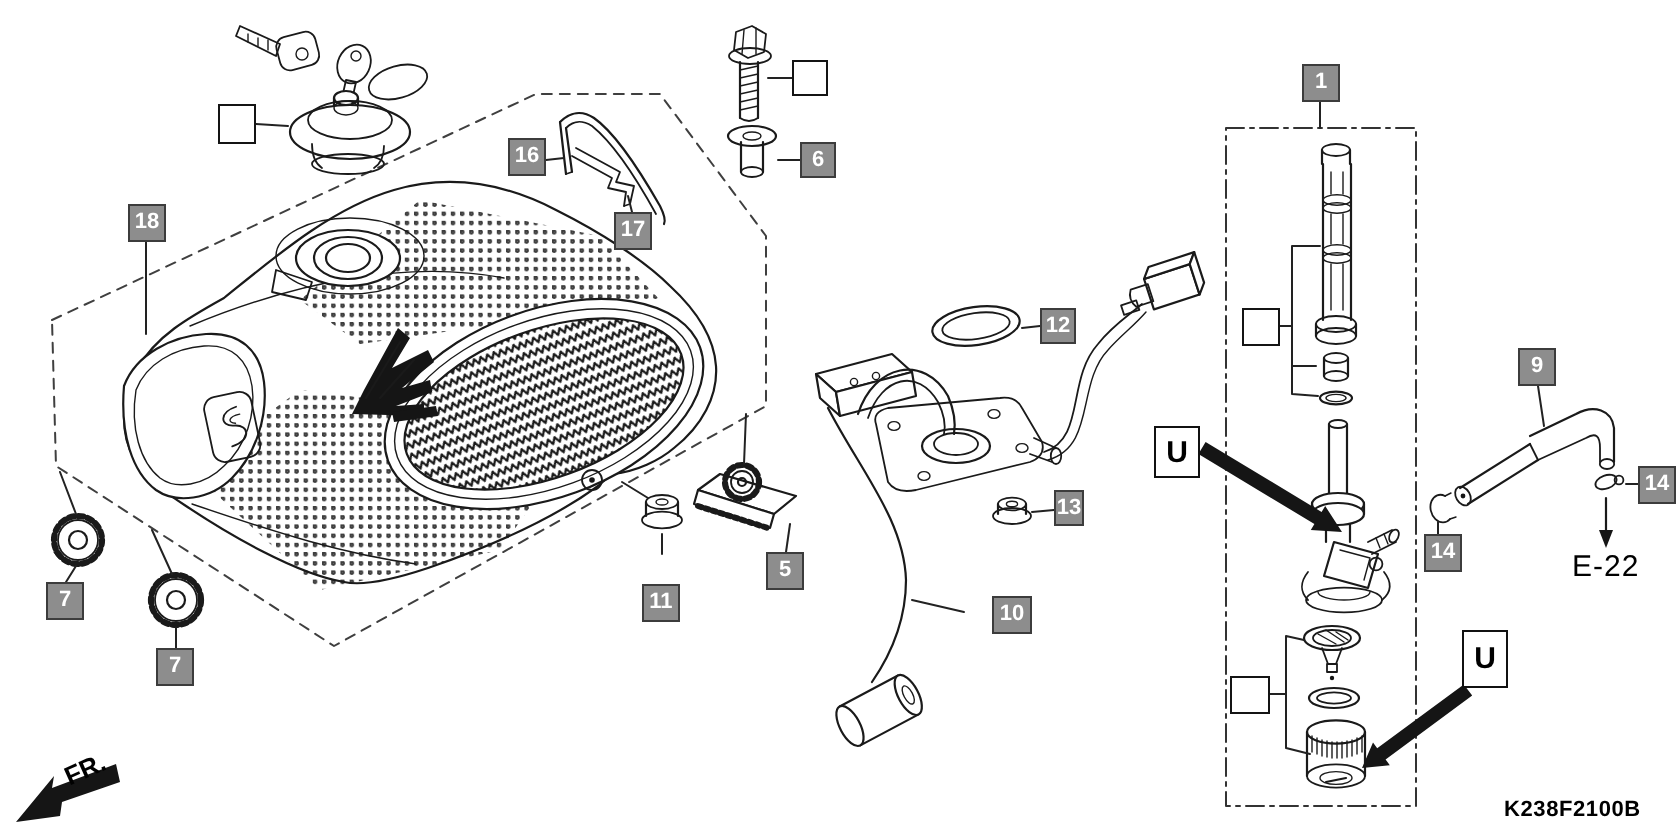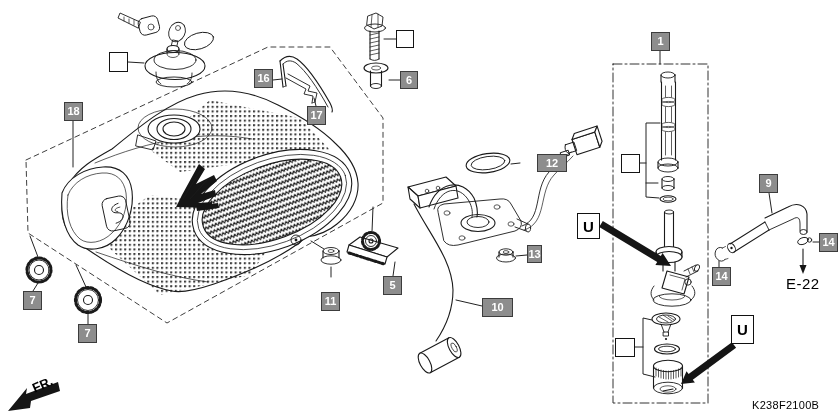--- a/index.html
+++ b/index.html
@@ -20,21 +20,21 @@
   .diagram .teeth{stroke-width:3.1;stroke-dasharray:2.5 2.2;}
   .diagram .serr{stroke-width:3;stroke-dasharray:1.8 2;}
   .co{position:absolute;box-sizing:border-box;width:19px;height:19px;background:#8d8d8d;
       border:1.5px solid #3c3c3c;color:#fff;font-size:11px;font-weight:bold;
       display:flex;align-items:center;justify-content:center;line-height:1;}
   .co.blank{background:#fff;border:1.6px solid #141414;}
   .co.letter{background:#fff;border:1.8px solid #111;color:#000;font-size:15px;font-weight:600;}
   .txt{position:absolute;color:#000;white-space:nowrap;}
   .e22{font-size:15px;font-weight:normal;letter-spacing:.5px;}
   .fr{font-size:13px;font-weight:bold;transform:rotate(-24deg);}
-  .code{font-size:11px;font-weight:normal;letter-spacing:.3px;}
+  .code{font-size:11px;font-weight:bold;letter-spacing:.3px;}
 </style>
 </head>
 <body>
 
 <div class="stage">
 
 <svg class="diagram" width="840" height="420" viewBox="0 0 840 420">
   <defs>
     <pattern id="dots" width="4.6" height="4.6" patternUnits="userSpaceOnUse">
       <circle cx="1" cy="1" r=".7" fill="#777"></circle>
@@ -400,27 +400,27 @@
     <polyline class="lead" points="652,320 643,318 643,374 655,377"></polyline>
   </g>
 </svg>
 
 <div class="co blank" style="left:109px;top:52px;width:19px;height:20px"></div>
 <div class="co" style="left:64px;top:102px">18</div>
 <div class="co" style="left:254px;top:69px">16</div>
 <div class="co" style="left:307px;top:106px">17</div>
 <div class="co blank" style="left:396px;top:30px;width:18px;height:18px"></div>
 <div class="co" style="left:400px;top:71px;width:18px;height:18px">6</div>
-<div class="co" style="left:537px;top:154px;width:30px;height:18px">12</div>
+<div class="co" style="left:520px;top:154px;width:18px;height:18px">12</div>
 <div class="co" style="left:527px;top:245px;width:15px;height:18px">13</div>
 <div class="co" style="left:321px;top:292px">11</div>
 <div class="co" style="left:383px;top:276px">5</div>
 <div class="co" style="left:23px;top:291px">7</div>
 <div class="co" style="left:78px;top:324px">7</div>
-<div class="co" style="left:482px;top:298px;width:31px">10</div>
+<div class="co" style="left:496px;top:298px;width:20px">10</div>
 <div class="co" style="left:651px;top:32px">1</div>
 <div class="co blank" style="left:621px;top:154px;width:19px;height:19px"></div>
 <div class="co" style="left:759px;top:174px">9</div>
 <div class="co" style="left:712px;top:267px">14</div>
 <div class="co" style="left:819px;top:233px">14</div>
 <div class="co blank" style="left:615px;top:338px;width:20px;height:19px"></div>
 <div class="co letter" style="left:577px;top:213px;width:23px;height:26px">U</div>
 <div class="co letter" style="left:731px;top:315px;width:23px;height:29px">U</div>
 
 <div class="txt e22" style="left:786px;top:275px">E-22</div>

